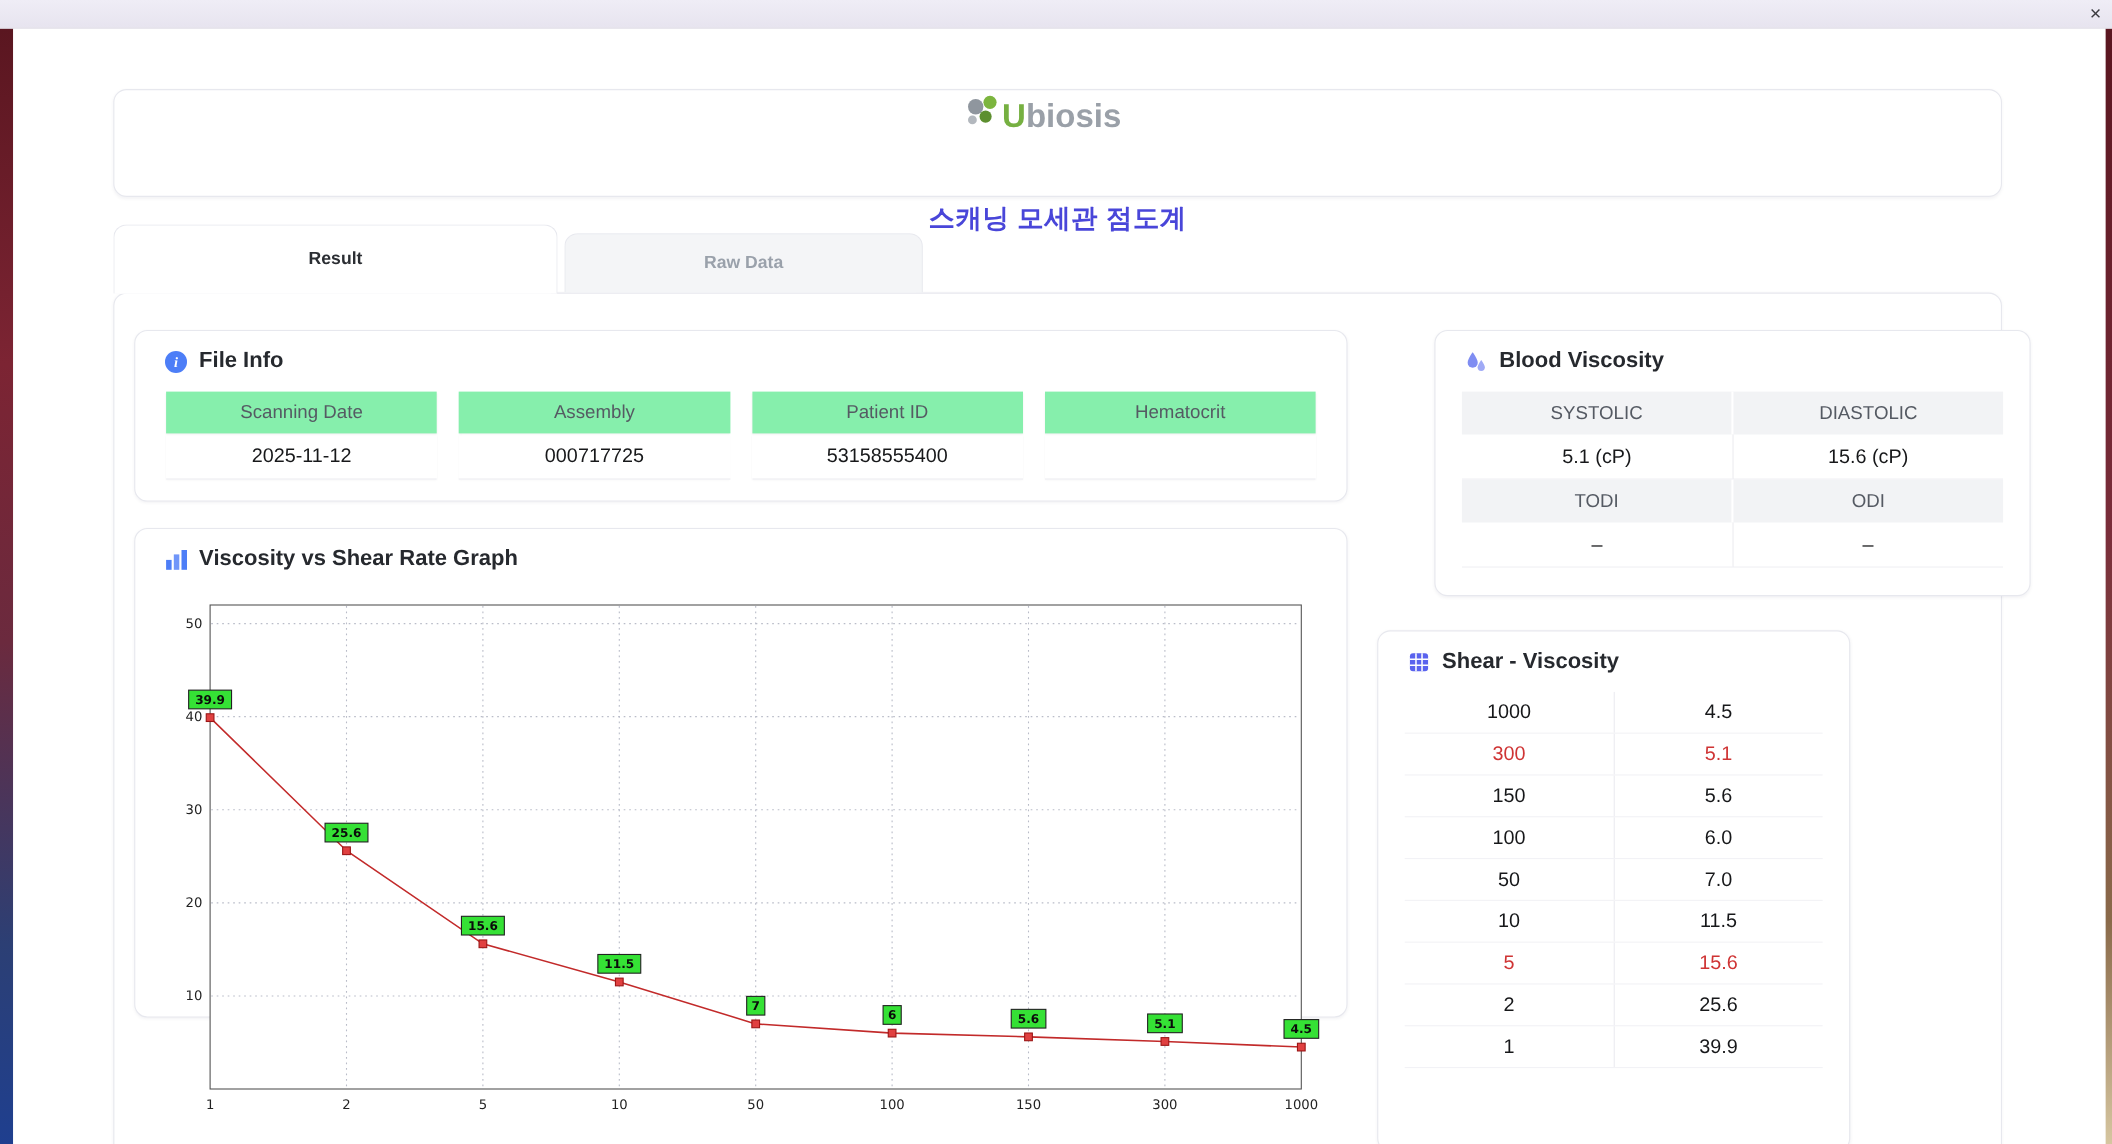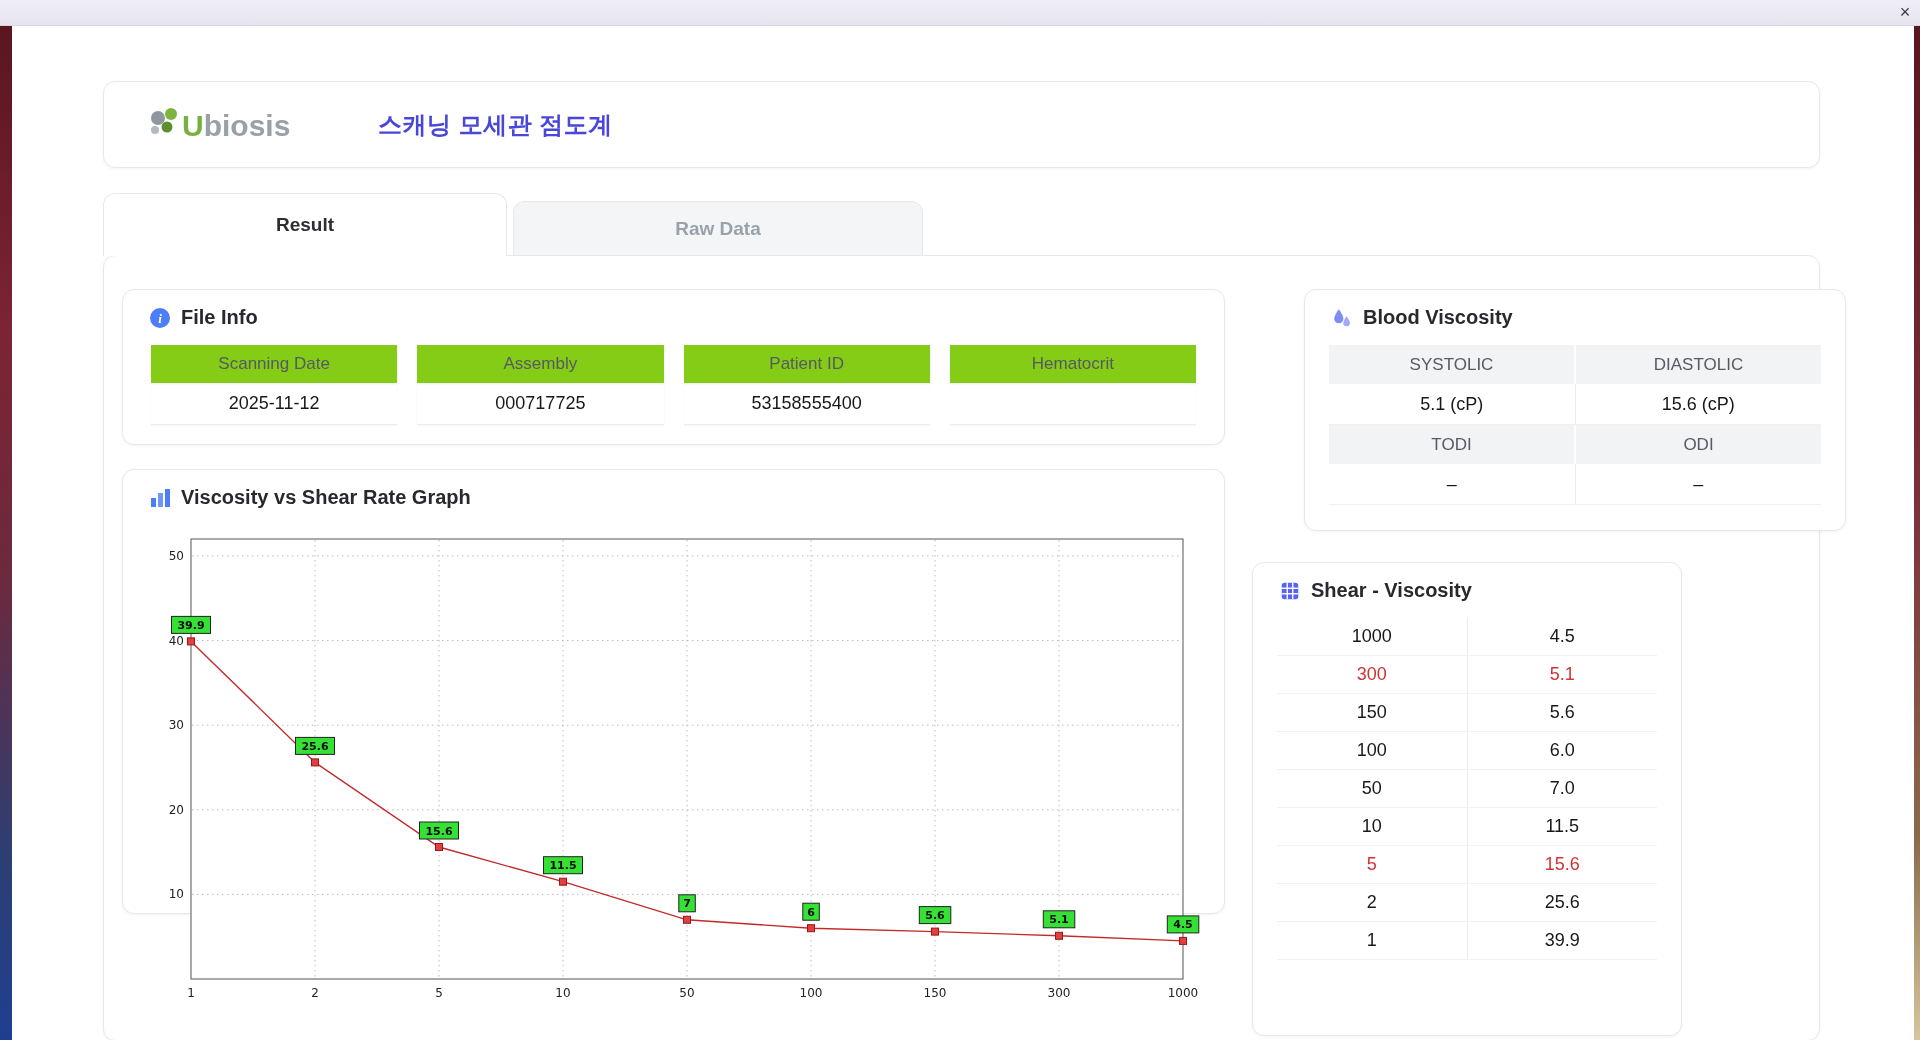--- a/index.html
+++ b/index.html
@@ -19,48 +19,48 @@
     display:flex; align-items:center; justify-content:flex-end; z-index:10; }
   .close-btn { width:30px; height:24px; display:flex; align-items:center; justify-content:center;
     font-size:18px; color:#3a3a3f; cursor:default; }
 
   .window { position:absolute; left:12px; right:6px; top:26px; bottom:0; background:#fff; }
 
   .card { background:#fff; border:1px solid #e7e8ee; border-radius:12px;
     box-shadow:0 1px 3px rgba(25,25,55,.05); }
 
   
-  .header-card { margin:55px 94px 0 91px; height:87px; display:flex; align-items:center; padding:0 40px; gap:56px; }
+  .header-card { margin:55px 94px 0 91px; height:98px; display:flex; align-items:center; padding:0 40px; gap:56px;flex-direction:column; }
   .logo { display:flex; align-items:center; }
   .app-title { font-size:24px; font-weight:bold; color:#4946d9; letter-spacing:.5px; }
 
   
   .tabs { display:flex; align-items:flex-end; margin:25px 0 -1px 91px; height:63px; position:relative; z-index:2; }
-  .tab { display:flex; align-items:center; justify-content:center; font-weight:bold; font-size:19px;
+  .tab { display:flex; align-items:center; justify-content:center; font-weight:bold; font-size:16px;
     border:1px solid #e7e8ee; border-bottom:none; border-radius:12px 12px 0 0; cursor:pointer; }
   .tab.active { width:404px; height:63px; background:#fff; color:#2b2e33; }
-  .tab.inactive { width:410px; height:54px; background:#f4f5f7; color:#9aa1ab; margin-left:6px; margin-bottom:1px; }
+  .tab.inactive { width:326px; height:54px; background:#f4f5f7; color:#9aa1ab; margin-left:6px; margin-bottom:1px; }
 
   
   .content-card { position:relative; margin:0 94px 0 91px; height:786px; border:1px solid #e7e8ee;
     border-radius:12px; background:#fff; box-shadow:0 1px 3px rgba(25,25,55,.05); }
 
   .inner { position:absolute; }
   .file-info  { left:18px;   top:33px;  width:1103px; height:156px; }
   .graph-card { left:18px;   top:213px; width:1103px; height:445px; }
   .blood-card { left:1200px; top:33px;  width:542px;  height:242px; }
   .shear-card { left:1148px; top:306px; width:430px;  height:474px; }
 
   .section-head { display:flex; align-items:center; gap:10px; font-weight:bold; font-size:20px;
     color:#26292e; padding:16px 26px 8px; }
 
   
   .fields { display:flex; gap:20px; padding:8px 28px 0; }
   .field { flex:1; }
-  .flabel { background:#84cc16; color:#555a63; height:38px; display:flex; align-items:center;
+  .flabel { background:#86efac; color:#555a63; height:38px; display:flex; align-items:center;
     justify-content:center; font-size:17px; box-shadow:0 1px 2px rgba(0,0,0,.07); }
   .fvalue { height:42px; display:flex; align-items:center; justify-content:center; font-size:18px;
     color:#17181a; border-bottom:1px solid #ececf0; box-shadow:0 1px 2px rgba(0,0,0,.04); }
 
   
   .bv-table { padding:8px 24px 0; }
   .bv-row { display:flex; }
   .bv-row.lab > div { flex:1; background:#f2f3f5; height:39px; display:flex; align-items:center;
     justify-content:center; font-size:17px; color:#555a63; }
   .bv-row.lab > div:first-child { border-right:2px solid #fff; }

